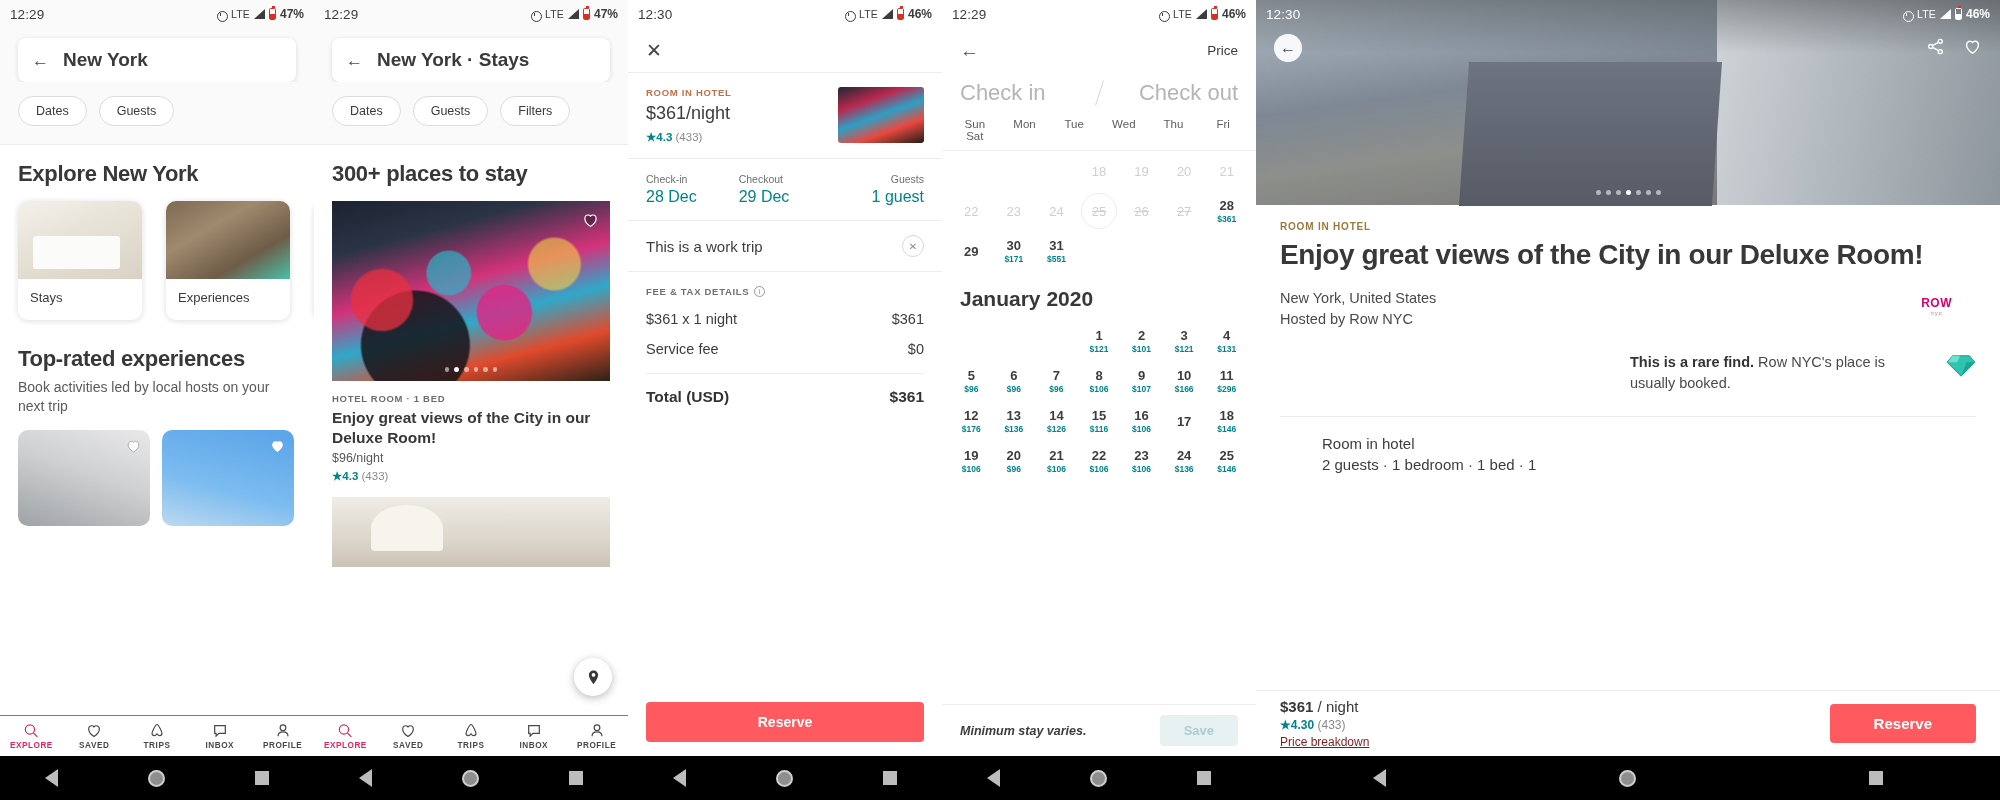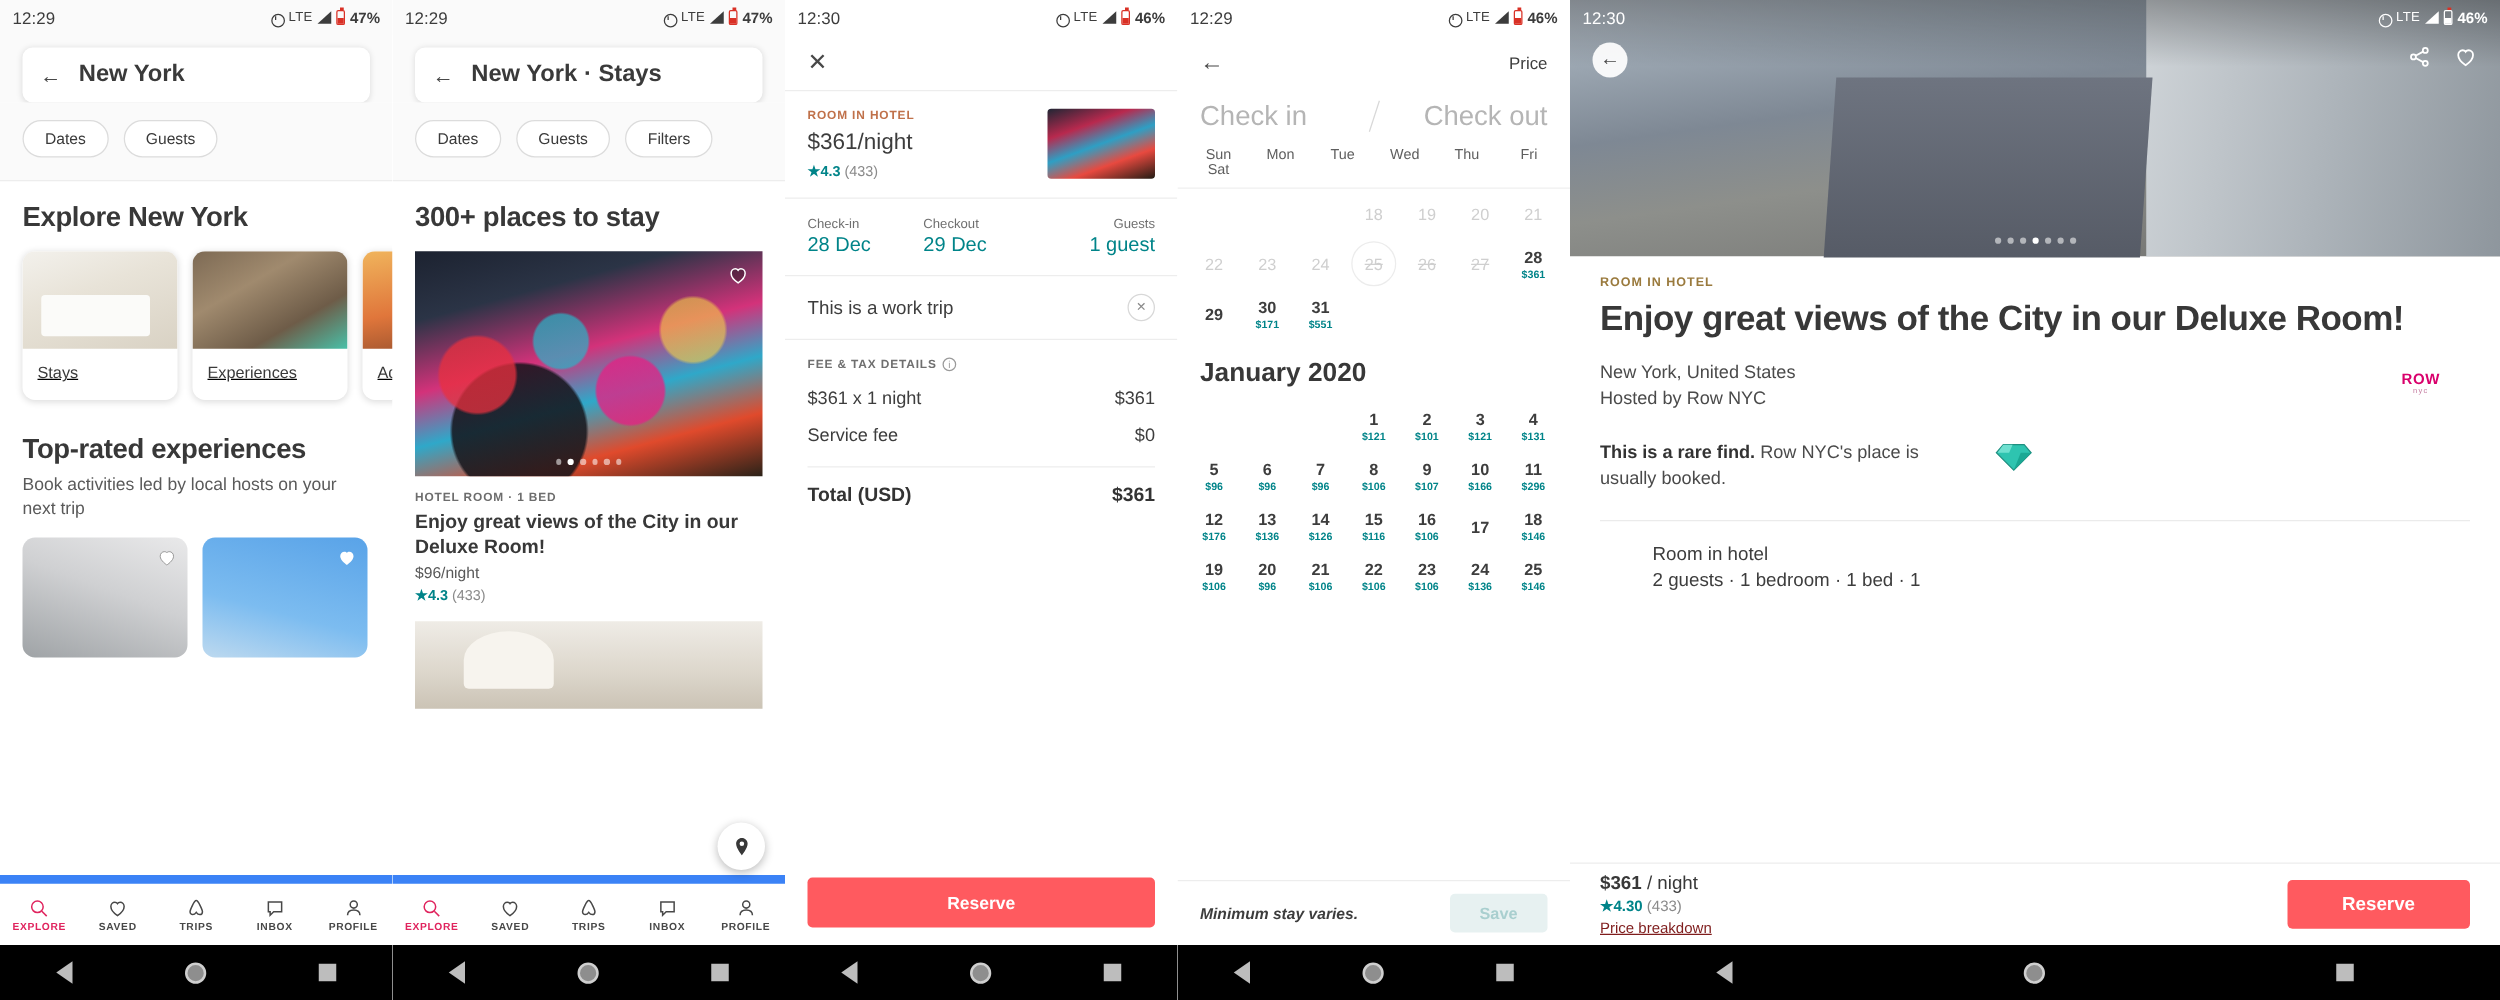--- a/index.html
+++ b/index.html
@@ -23,22 +23,22 @@
     border:1.3px solid currentColor; border-radius:50%; }
   .ico-alarm:after { content:""; position:absolute; left:4.3px; top:4px; width:1.2px; height:3.4px;
     background:currentColor; }
   .ico-sig { width:0; height:0; border-left:11px solid transparent; border-bottom:10px solid currentColor; }
   .ico-batt { width:7px; height:12px; border:1.3px solid #d93025; border-radius:1.5px; position:relative;
     background:linear-gradient(to top,#d93025 47%, transparent 47%); }
   .ico-batt:before { content:""; position:absolute; left:1.6px; top:-3px; width:3px; height:2px; background:#d93025; }
   .sb-pct { font-size:12px; font-weight:bold; }
 
   
-  .navbar { position:absolute; left:0; right:0; bottom:44px; height:56px; background:#fff;
-    display:flex; border-top:7px solid #3b82f6; z-index:20; }
+  .navbar { position:absolute; left:0; right:0; bottom:44px; height:41px; background:#fff;
+    display:flex; border-top:1px solid #3b82f6; z-index:20; }
   .navitem { flex:1; display:flex; flex-direction:column; align-items:center; justify-content:center; gap:2px; }
   .navlabel { font-size:8.2px; letter-spacing:0.55px; color:#484848; font-weight:bold; }
   .navitem.active .navlabel { color:#e0245e; }
   .navicon { width:18px; height:17px; color:#484848; }
   .navitem.active .navicon { color:#e0245e; }
   .navicon svg { width:100%; height:100%; display:block; }
 
   .androidbar { position:absolute; left:0; right:0; bottom:0; height:44px; background:#000;
     display:flex; align-items:center; justify-content:space-around; z-index:25; }
   .ab-back { width:0;height:0; border-top:9px solid transparent; border-bottom:9px solid transparent;
@@ -53,21 +53,21 @@
   .arrow-l { font-size:17px; color:#484848; line-height:1; }
   .search-txt { font-size:19px; color:#3a3a3a;font-weight:bold; }
   .chips { display:flex; gap:12px; padding:14px 18px 18px; background:#fafafa; }
   .chip { border:1px solid #dcdcdc; border-radius:20px; padding:7px 17px; font-size:12.5px;
     color:#3a3a3a; background:#fff; }
   .p1 .chips, .p2 .chips { border-bottom:1px solid #ededed; }
 
   .h-big { font-size:22px; font-weight:bold; color:#383838; letter-spacing:-0.3px; }
   .h-sub { font-size:14px; color:#5a5a5a; line-height:1.35; margin-top:6px; }
 
-  .cards { display:flex; gap:12px; padding:0 18px;text-decoration:underline; }
+  .cards { display:flex; gap:24px; padding:0 18px; }
   .ecard { width:124px; border-radius:10px; overflow:hidden; background:#fff; flex:0 0 auto;
     box-shadow:0 1px 6px rgba(0,0,0,0.14); }
   .ecard .ph { height:78px; }
   .ecard .lb { padding:11px 12px 15px; font-size:13px; color:#3a3a3a; }
 
   
   .ph-bedroom { background:linear-gradient(160deg,#f3f1ec 0%,#e8e3d8 40%,#d9d2c4 100%); position:relative; }
   .ph-bedroom:after { content:""; position:absolute; left:12%; top:45%; width:70%; height:42%;
     background:#fbfbf9; border-radius:3px; }
   .ph-kitchen { background:linear-gradient(150deg,#7d6a54 0%,#a08a6e 35%,#6e5c48 70%,#49c0a8 100%); }
@@ -186,21 +186,21 @@
   .p5topbar .sp { margin-left:auto; display:flex; gap:18px; align-items:center; color:#fff; }
   .p5topbar .sp svg { width:19px; height:19px; }
   .p5body { padding:16px 24px 0; }
   .d-kind { font-size:10px; letter-spacing:0.8px; color:#9a7a3d; font-weight:bold; }
   .d-title { font-size:28px; font-weight:bold; color:#383838; line-height:1.22; margin-top:6px;
     letter-spacing:-0.4px; }
   .d-loc { font-size:14.5px; color:#4a4a4a; line-height:1.45; margin-top:16px; }
   .rowlogo { position:absolute; right:24px; font-size:12px; font-weight:bold; color:#d9006c;
     letter-spacing:0.5px; text-align:center; }
   .rowlogo small { display:block; font-size:6px; color:#c47ba0; letter-spacing:1px; font-weight:normal; }
-  .rare { display:flex; align-items:flex-start; justify-content:flex-start; gap:16px; margin-top:22px; }
+  .rare { display:flex; align-items:flex-start; justify-content:flex-end; gap:16px; margin-top:22px; }
   .rare-txt { font-size:14.5px; color:#4a4a4a; line-height:1.45; max-width:300px; }
   .rare-txt b { color:#333; }
   .gem { width:30px; height:26px; flex:0 0 auto; }
   .gem svg { width:100%; height:100%; }
   .d-sep { height:1px; background:#ebebeb; margin:22px 0 0; }
   .d-room { padding-left:42px; margin-top:18px; }
   .d-room .t1 { font-size:15px; color:#3d3d3d; }
   .d-room .t2 { font-size:15px; color:#3d3d3d; margin-top:4px; }
   .p5foot { position:absolute; left:0; right:0; bottom:44px; height:66px; background:#fff;
     border-top:1px solid #ededed; display:flex; align-items:center; justify-content:space-between;

